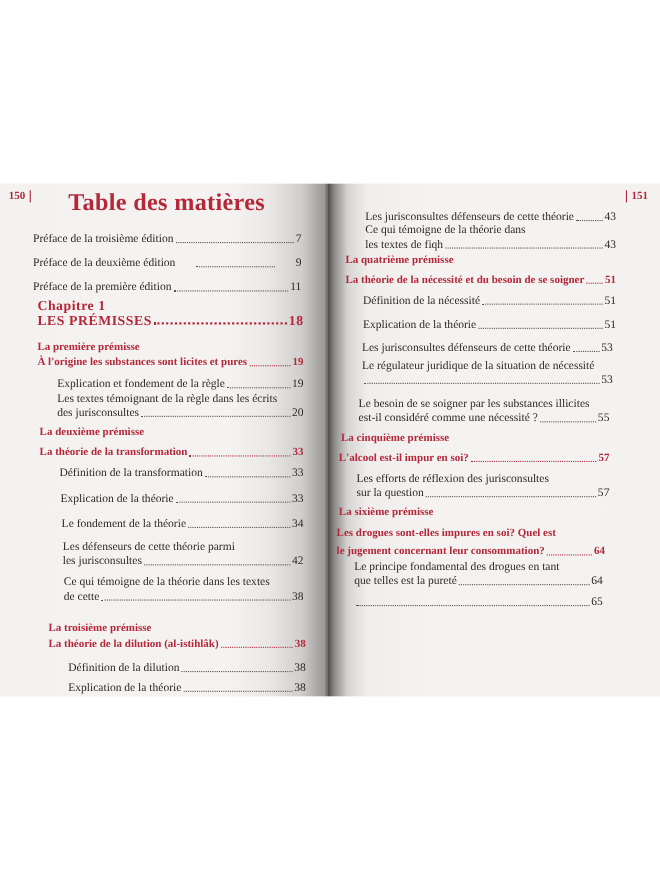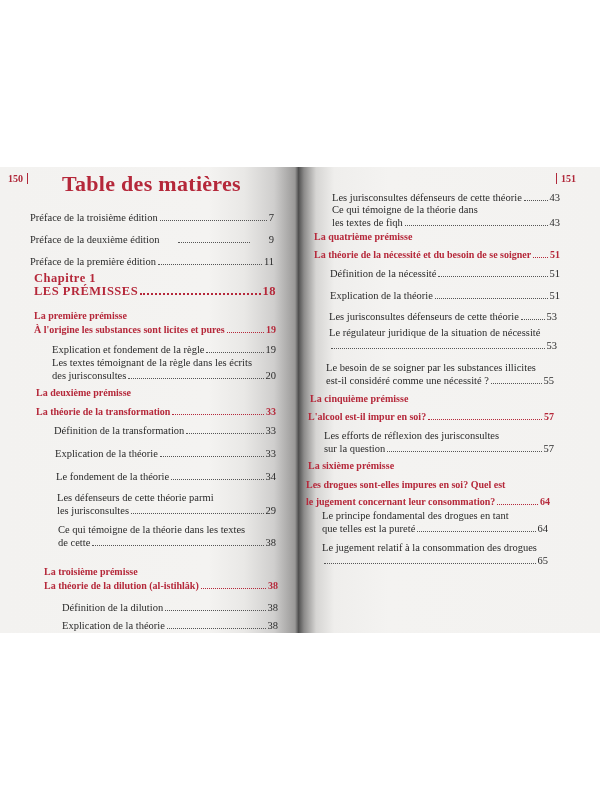--- a/index.html
+++ b/index.html
@@ -13,21 +13,21 @@
   }
   .page { position: absolute; top: 0; height: 466px; overflow: hidden; }
   .page.left { left: 0; width: 298px;
     background: linear-gradient(to right, #f3f2f0 0%, #f4f3f1 70%, #e9e8e6 82%, #cfcecd 92%, #9a9998 99%, #5a5a5a 100%);
   }
   .page.right { left: 298px; width: 302px;
     background: linear-gradient(to right, #4a4a4a 0%, #8c8b8a 2%, #d6d5d3 6%, #efeeec 12%, #f4f3f1 30%, #f3f2f0 100%);
   }
   .pn { position: absolute; top: 6px; font-size: 10px; font-weight: bold; color: #b0283a; }
   .pn.left { left: 8px; padding-right: 4px; border-right: 1px solid #b0283a; }
-  .pn.right { left: 258px; padding-left: 4px; border-left: 1px solid #b0283a; }
+  .pn.right { left: 271px; padding-left: 4px; border-left: 1px solid #b0283a; }
   .title { position: absolute; left: 62px; top: 4px; font-size: 22px; font-weight: bold; color: #b5283a; letter-spacing: 0.3px; }
 
   .entry { position: absolute; display: flex; font-size: 10.5px; color: #2a2a2a; line-height: 13px; }
   .entry .txt { white-space: nowrap; }
   .entry .dots { flex: 1; border-bottom: 1px dotted #555; margin: 0 2px 3px 2px; min-width: 4px; }
   .entry .num { white-space: nowrap; }
   .entry.red { color: #b5283a; font-weight: bold; font-size: 10px; }
   .entry.red .dots { border-bottom-color: #b5283a; }
   .entry.chap { color: #b5283a; font-weight: bold; font-size: 12.5px; letter-spacing: 0.5px; }
   .entry.chap .dots { border-bottom: 2px dotted #b5283a; }
@@ -111,21 +111,21 @@
     <div class="entry" style="left:56px; top:303px; width:220px;">
       <span class="txt">Le fondement de la théorie</span>
         <span class="dots"></span>
         <span class="num blur">34</span>
     </div>
     <div class="multi" style="left:57px; top:324px; width:219px;">
       <div class="line">Les défenseurs de cette théorie parmi</div>
       <div class="last">
           <span>les jurisconsultes</span>
           <span class="dots"></span>
-          <span class="blur">29</span>
+          <span class="blur">42</span>
         </div>
     </div>
     <div class="multi" style="left:58px; top:356px; width:218px;">
       <div class="line">Ce qui témoigne de la théorie dans les textes</div>
       <div class="last">
           <span>de cette</span>
           <span class="dots"></span>
           <span class="blur">38</span>
         </div>
     </div>
@@ -230,21 +230,20 @@
     </div>
     <div class="multi" style="left:24px; top:342px; width:226px;">
       <div class="line">Le principe fondamental des drogues en tant</div>
       <div class="last">
           <span>que telles est la pureté</span>
           <span class="dots"></span>
           <span>64</span>
         </div>
     </div>
     <div class="multi" style="left:24px; top:374px; width:226px;">
-      <div class="line">Le jugement relatif à la consommation des drogues</div>
       <div class="last">
           <span></span>
           <span class="dots"></span>
           <span>65</span>
         </div>
     </div>
   </div>
 </div>
 
 </body></html>

